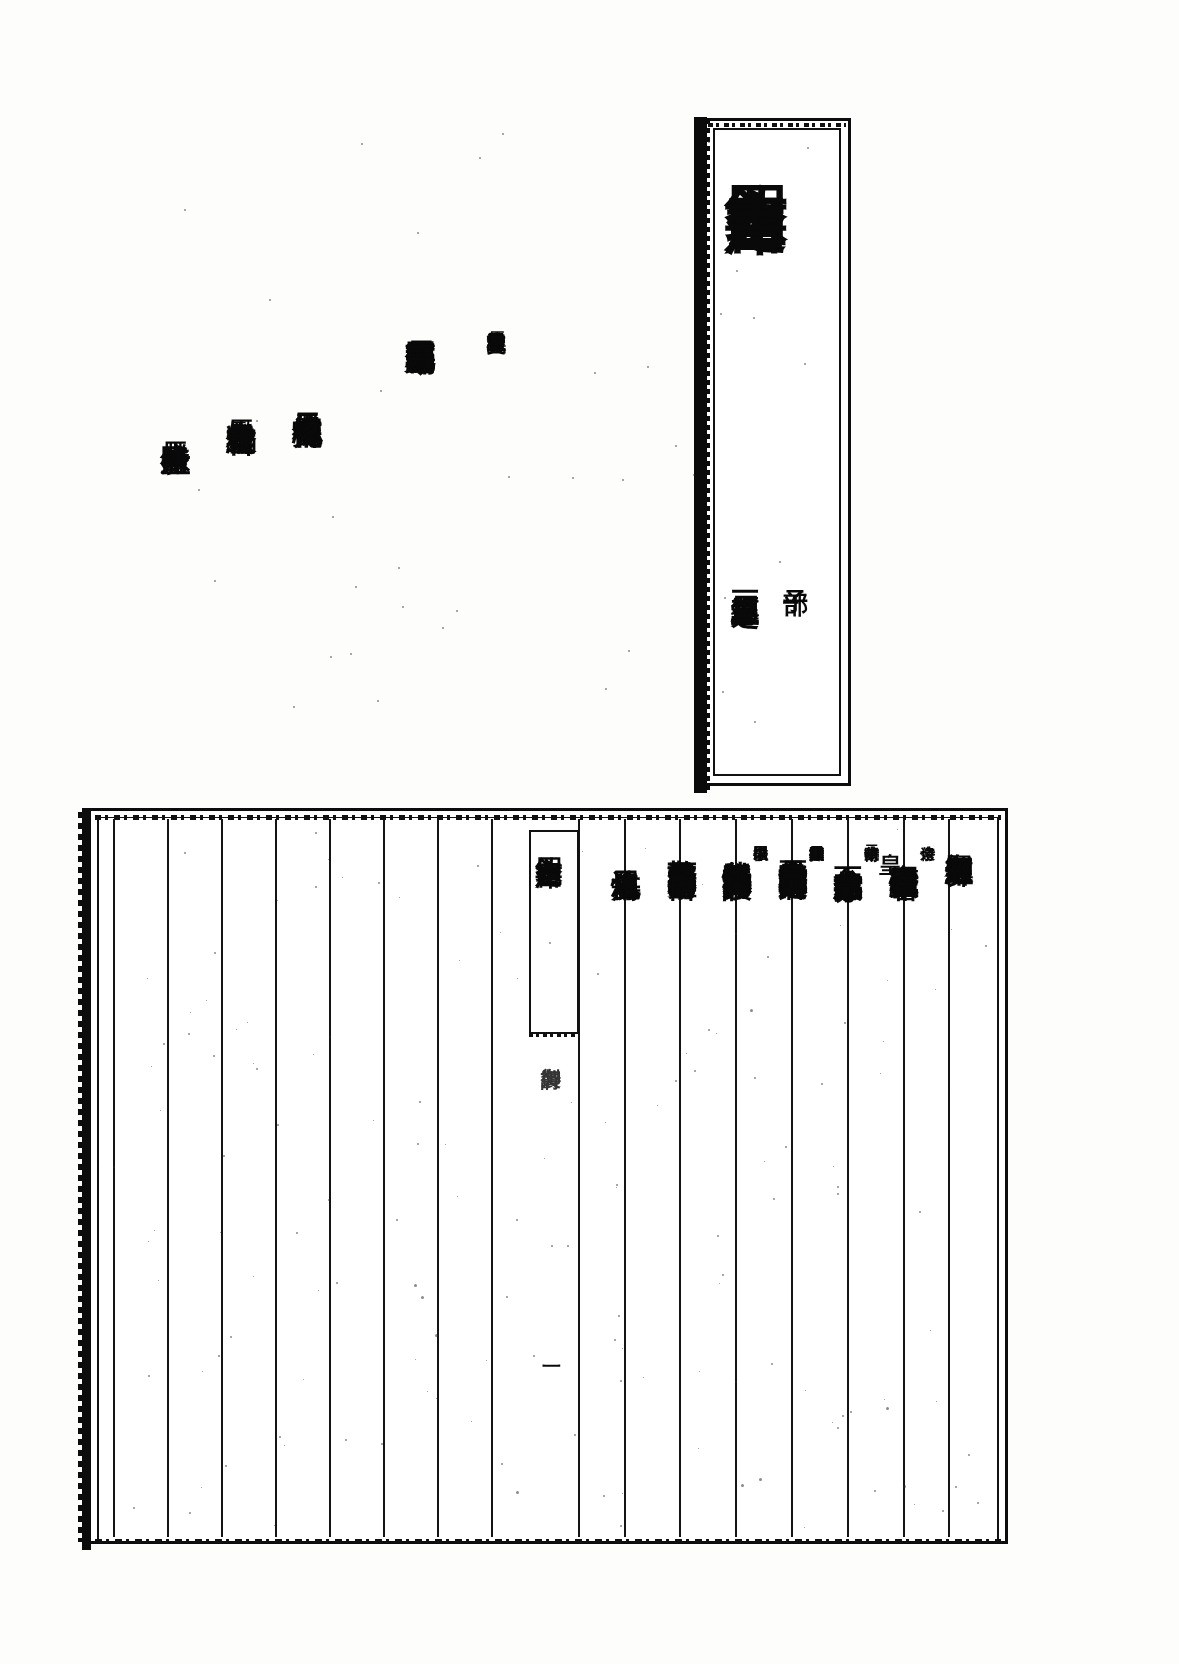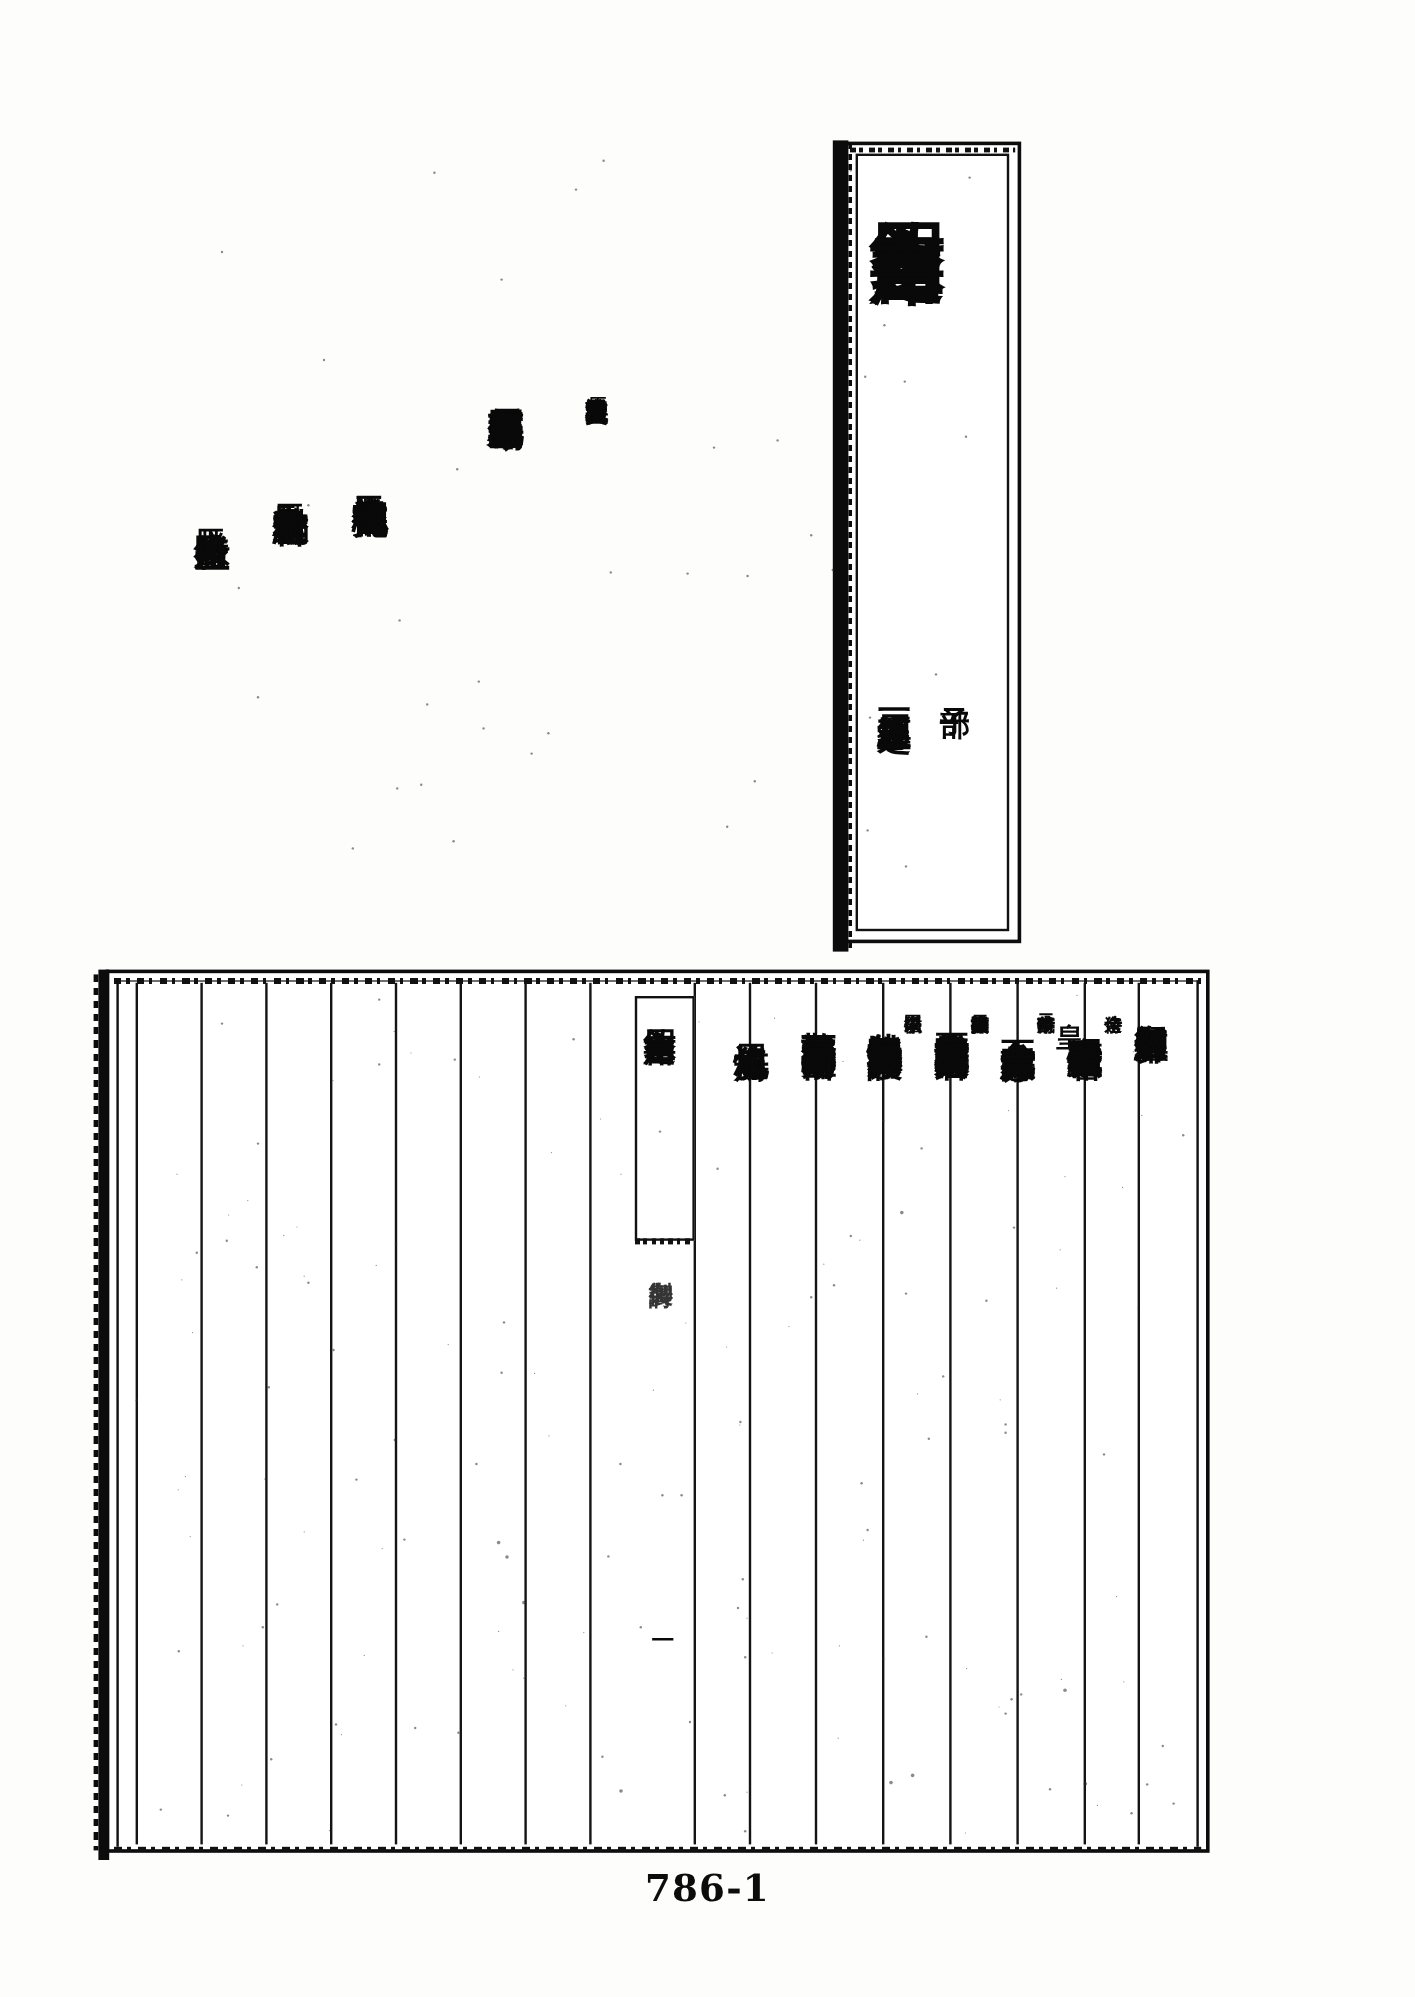--- a/index.html
+++ b/index.html
@@ -243,21 +243,20 @@
   </div>
 
   <div id="banxin">
     <div class="bx-box"></div>
     <div class="bx-title v">欽定四庫全書</div>
     <div class="bx-grain"></div>
     <div class="bx-sec v">御製詩</div>
     <div class="bx-pg v">一</div>
   </div>
 
-  <div id="footer-page">786-1</div>
 
 <div class="speck" style="width: 1px; height: 1px; left: 605px; top: 1122px;"></div>
     <div class="speck" style="width: 2px; height: 2px; left: 722px; top: 1274px;"></div>
     <div class="speck" style="width: 1px; height: 1px; left: 342px; top: 877px;"></div>
     <div class="speck" style="width: 1px; height: 1px; left: 303px; top: 1379px;"></div>
     <div class="speck" style="width: 1px; height: 1px; left: 313px; top: 1054px;"></div>
     <div class="speck" style="width: 2px; height: 2px; left: 942px; top: 1510px;"></div>
     <div class="speck" style="width: 2px; height: 2px; left: 549px; top: 942px;"></div>
     <div class="speck" style="width: 2px; height: 2px; left: 708px; top: 1029px;"></div>
     <div class="speck" style="width: 2px; height: 2px; left: 378px; top: 882px;"></div>

